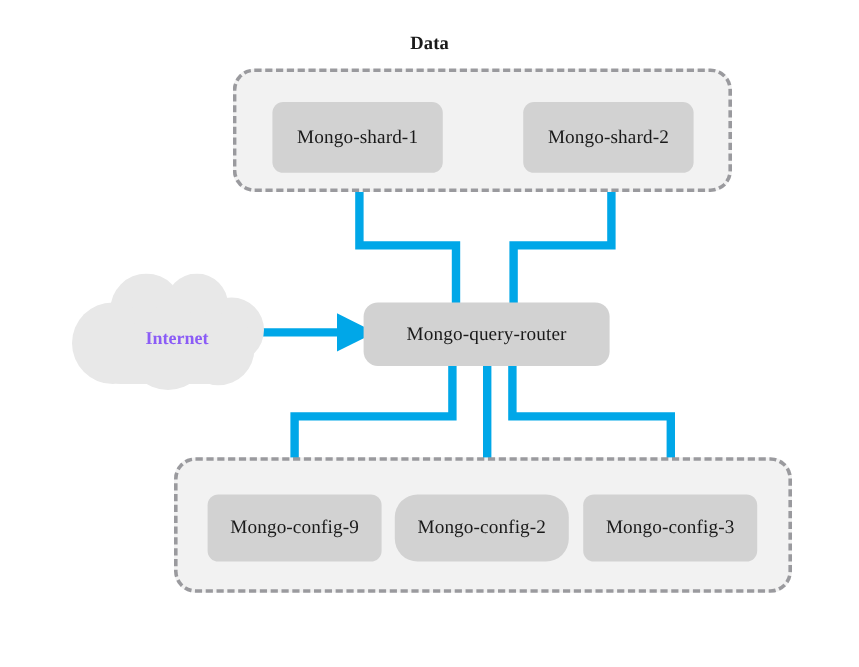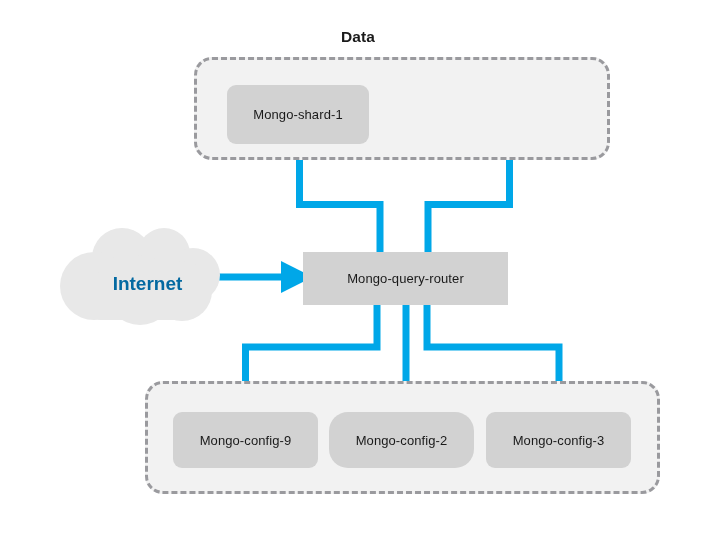--- a/index.html
+++ b/index.html
@@ -9,20 +9,21 @@
   }
   body {
     font-family: "Liberation Sans", sans-serif;
   }
   #canvas {
     position: relative;
     width: 716px;
     height: 556px;
     background: #ffffff;
     overflow: hidden;
+    font-family: Liberation Serif, serif;
   }
   #wires {
     position: absolute;
     left: 0;
     top: 0;
     width: 716px;
     height: 556px;
     pointer-events: none;
   }
   .group-box {
@@ -42,44 +43,44 @@
     white-space: nowrap;
   }
   .node {
     position: absolute;
     background: #d2d2d2;
     border-radius: 9px;
     box-sizing: border-box;
     display: flex;
     align-items: center;
     justify-content: center;
-    font-size: 13px;
+    font-size: 16px;
     color: #1a1a1a;
     letter-spacing: 0.1px;
     white-space: nowrap;
   }
   .cloud-wrap {
     position: absolute;
     left: 60px;
     top: 228px;
     width: 175px;
     height: 97px;
   }
   .cloud-label {
     position: absolute;
     left: 0;
     top: 0;
     width: 175px;
     height: 97px;
     display: flex;
     align-items: center;
     justify-content: center;
-    font-size: 19px;
+    font-size: 15px;
     font-weight: bold;
-    color: #0369a1;
+    color: #8b5cf6;
     padding-top: 14px;
     box-sizing: border-box;
     white-space: nowrap;
   }
 </style>
 </head>
 <body>
 
 <div id="canvas">
 
@@ -102,37 +103,38 @@
 
     <path d="M 218 277 L 296 277" fill="none" stroke="#00a7e8" stroke-width="7" stroke-linecap="butt" marker-end="url(#arrowhead)"></path>
   </svg>
 
   <div class="group-title" style="left:306px; top:28px; width:104px;">Data</div>
 
   <div class="group-box" style="left:194px; top:57px; width:416px; height:103px;"></div>
 
   <div class="node" style="left:227px; top:85px; width:142px; height:59px;">Mongo-shard-1</div>
 
+  <div class="node" style="left:436px; top:85px; width:142px; height:59px;">Mongo-shard-2</div>
 
   <div class="cloud-wrap">
     <svg width="175" height="97" viewBox="0 0 175 97">
       <g fill="#e8e8e8">
         <circle cx="62" cy="30" r="30"></circle>
         <circle cx="104" cy="26" r="26"></circle>
         <circle cx="133" cy="47" r="27"></circle>
         <circle cx="34" cy="58" r="34"></circle>
         <circle cx="80" cy="62" r="35"></circle>
         <circle cx="122" cy="63" r="30"></circle>
         <rect x="30" y="44" width="105" height="48" rx="10"></rect>
       </g>
     </svg>
     <div class="cloud-label">Internet</div>
   </div>
 
-  <div class="node" style="left:303px; top:252px; width:205px; height:53px; border-radius:0;">Mongo-query-router</div>
+  <div class="node" style="left:303px; top:252px; width:205px; height:53px; border-radius:12px;">Mongo-query-router</div>
 
   <div class="group-box" style="left:145px; top:381px; width:515px; height:113px;"></div>
 
   <div class="node" style="left:173px; top:412px; width:145px; height:56px;">Mongo-config-9</div>
 
   <div class="node" style="left:329px; top:412px; width:145px; height:56px;border-radius:19px;">Mongo-config-2</div>
 
   <div class="node" style="left:486px; top:412px; width:145px; height:56px;">Mongo-config-3</div>
 
 

